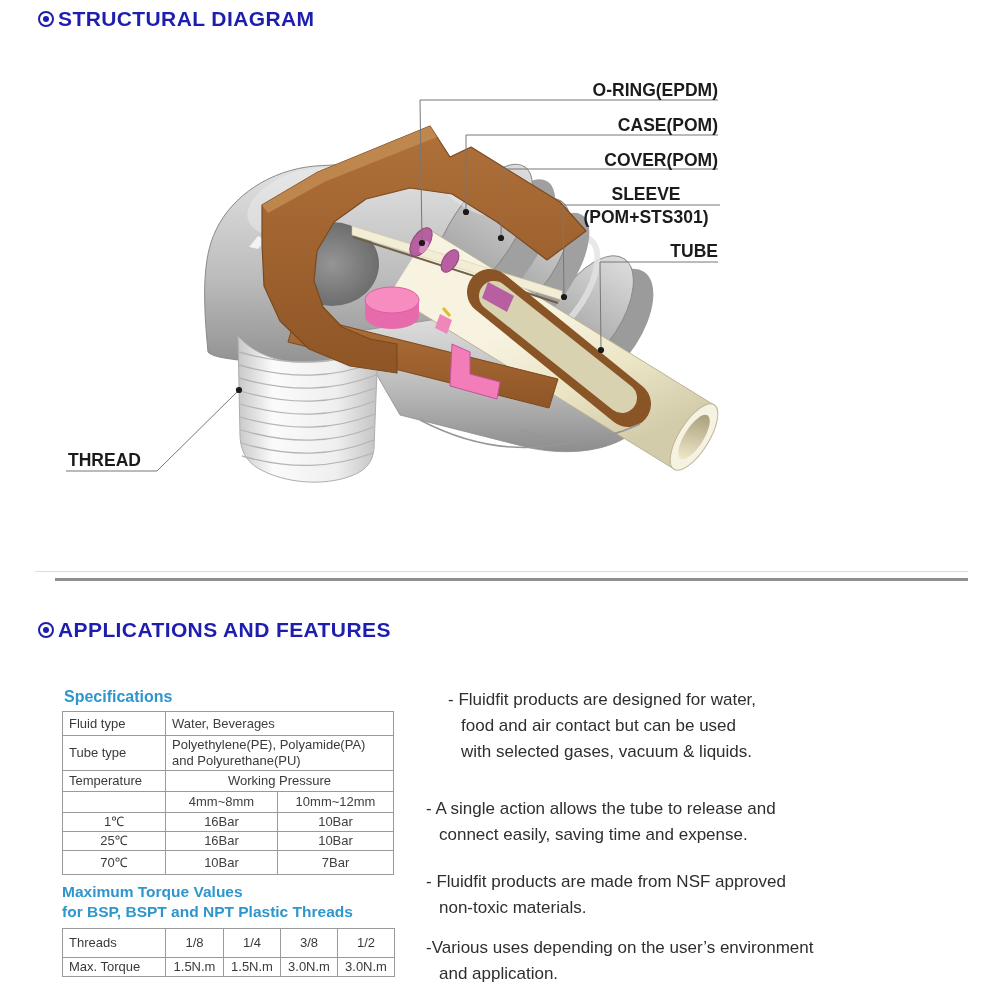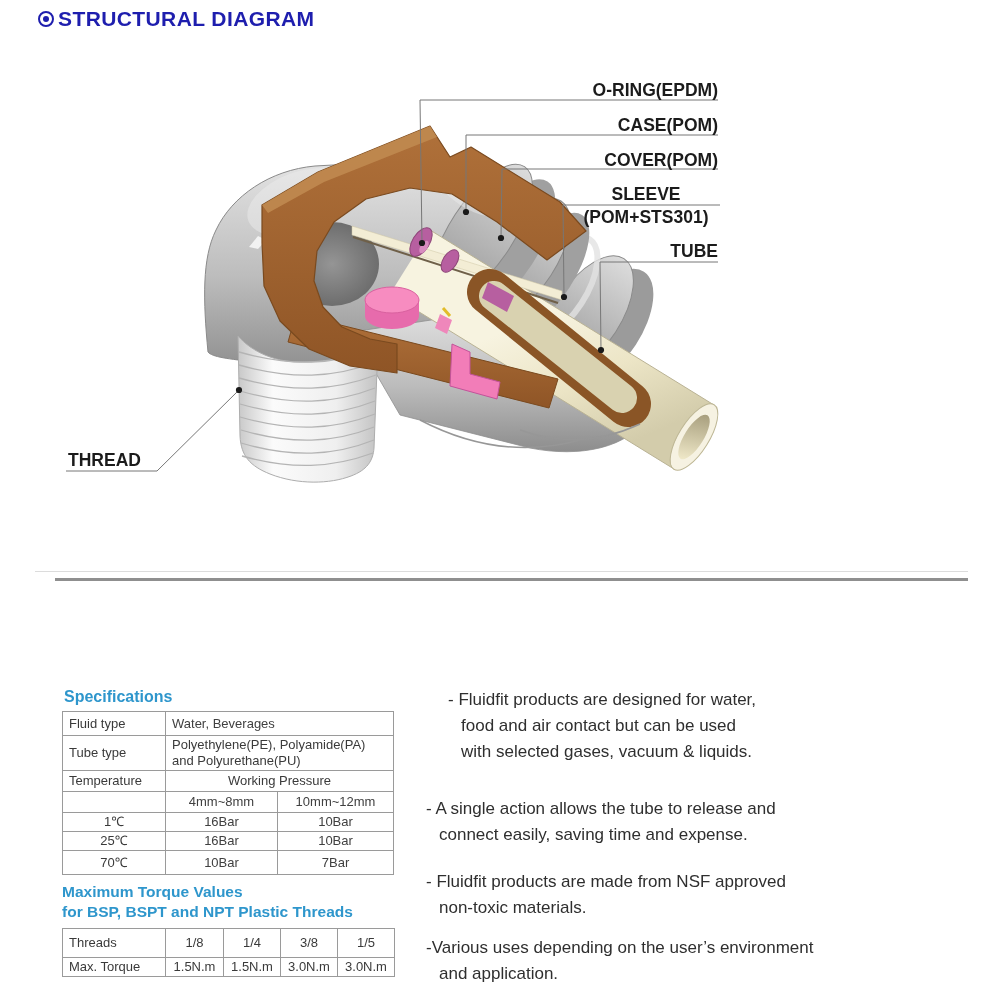--- a/index.html
+++ b/index.html
@@ -182,20 +182,26 @@
     <text class="plabel" x="718" y="166" text-anchor="end">COVER(POM)</text>
     <text class="plabel" x="646" y="200" text-anchor="middle">SLEEVE</text>
     <text class="plabel" x="646" y="223" text-anchor="middle">(POM+STS301)</text>
     <text class="plabel" x="718" y="257" text-anchor="end">TUBE</text>
     <text class="plabel" x="68" y="466" text-anchor="start">THREAD</text>
   </svg>
 
   <div class="abs divider-light" style="left:35px;top:571px;width:933px;"></div>
   <div class="abs divider-dark" style="left:55px;top:578px;width:913px;"></div>
 
+  <div class="abs h-section" style="left:38px;top:618px;">
+    <span class="bullseye">
+        <span class="bullseye-dot"></span>
+      </span>
+    <span>APPLICATIONS AND FEATURES</span>
+  </div>
 
   <div class="abs sub-title" style="left:64px;top:688px;">Specifications</div>
   <table class="spec abs" style="left:62px;top:711px;width:331px;">
     <colgroup>
         <col style="width:103px">
         <col style="width:112px">
         <col style="width:116px">
       </colgroup>
     <tbody>
         <tr style="height:24px">
@@ -242,21 +248,21 @@
         <col style="width:57px">
         <col style="width:57px">
         <col style="width:57px">
       </colgroup>
     <tbody>
         <tr style="height:29px">
       <td class="lab">Threads</td>
       <td class="cen">1/8</td>
       <td class="cen">1/4</td>
       <td class="cen">3/8</td>
-      <td class="cen">1/5</td>
+      <td class="cen">1/2</td>
     </tr>
     <tr style="height:19px">
       <td class="lab">Max. Torque</td>
       <td class="cen">1.5N.m</td>
       <td class="cen">1.5N.m</td>
       <td class="cen">3.0N.m</td>
       <td class="cen">3.0N.m</td>
     </tr>
   </tbody>
     </table>

